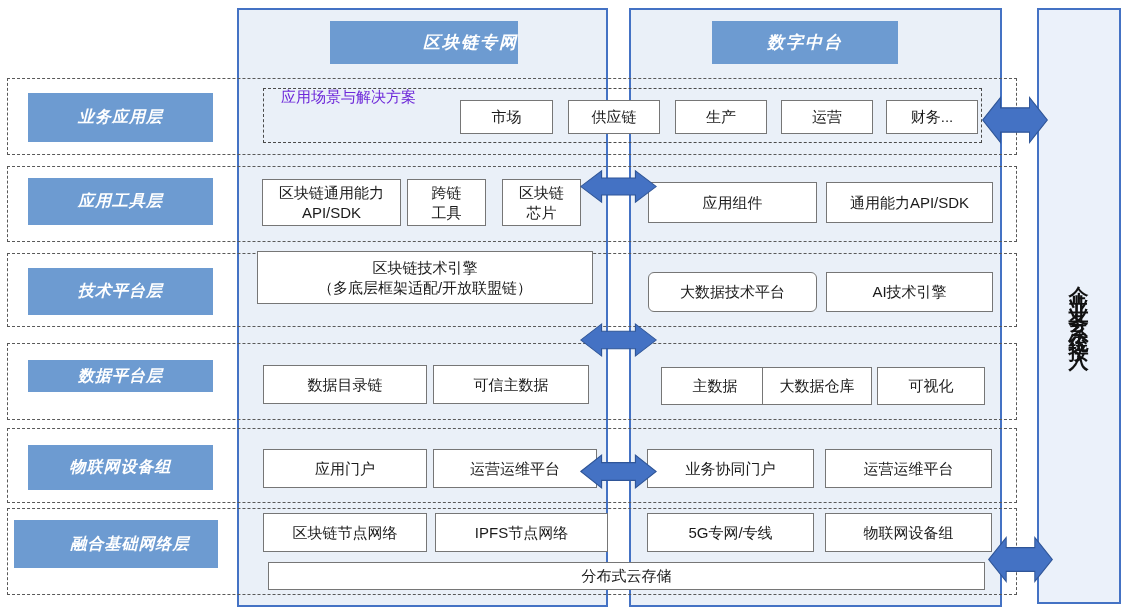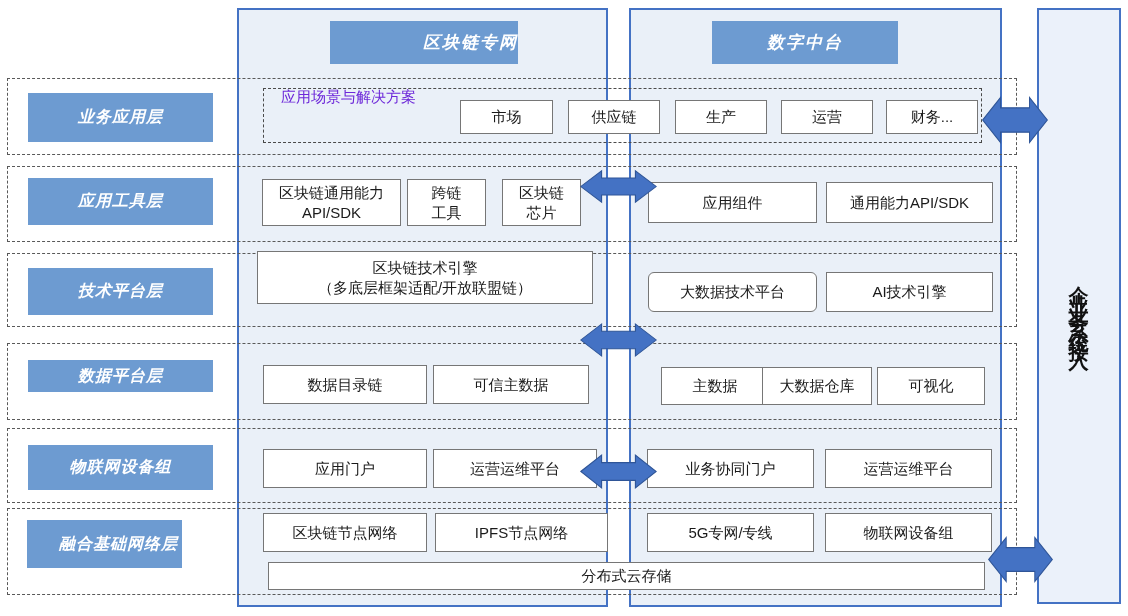--- a/index.html
+++ b/index.html
@@ -75,21 +75,21 @@
     </div>
   <div class="abs laylab" style="left:28px;top:268px;width:185px;height:47px;">
       <span>技术平台层</span>
     </div>
   <div class="abs laylab" style="left:28px;top:360px;width:185px;height:32px;">
       <span>数据平台层</span>
     </div>
   <div class="abs laylab" style="left:28px;top:445px;width:185px;height:45px;">
       <span>物联网设备组</span>
     </div>
-  <div class="abs laylab" style="left:27px;top:520px;width:155px;height:48px;padding-left:28px;">
+  <div class="abs laylab" style="left:14px;top:520px;width:204px;height:48px;padding-left:28px;">
       <span>融合基础网络层</span>
     </div>
 
   <div class="abs innerdash" style="left:263px;top:88px;width:719px;height:55px;"></div>
   <div class="abs ptext" style="left:281px;top:88px;height:55px;">
     <span>应用场景与解决方案</span>
   </div>
   <div class="abs wbox" style="left:460px;top:100px;width:93px;height:34px;">
       <span>市场</span>
     </div>

